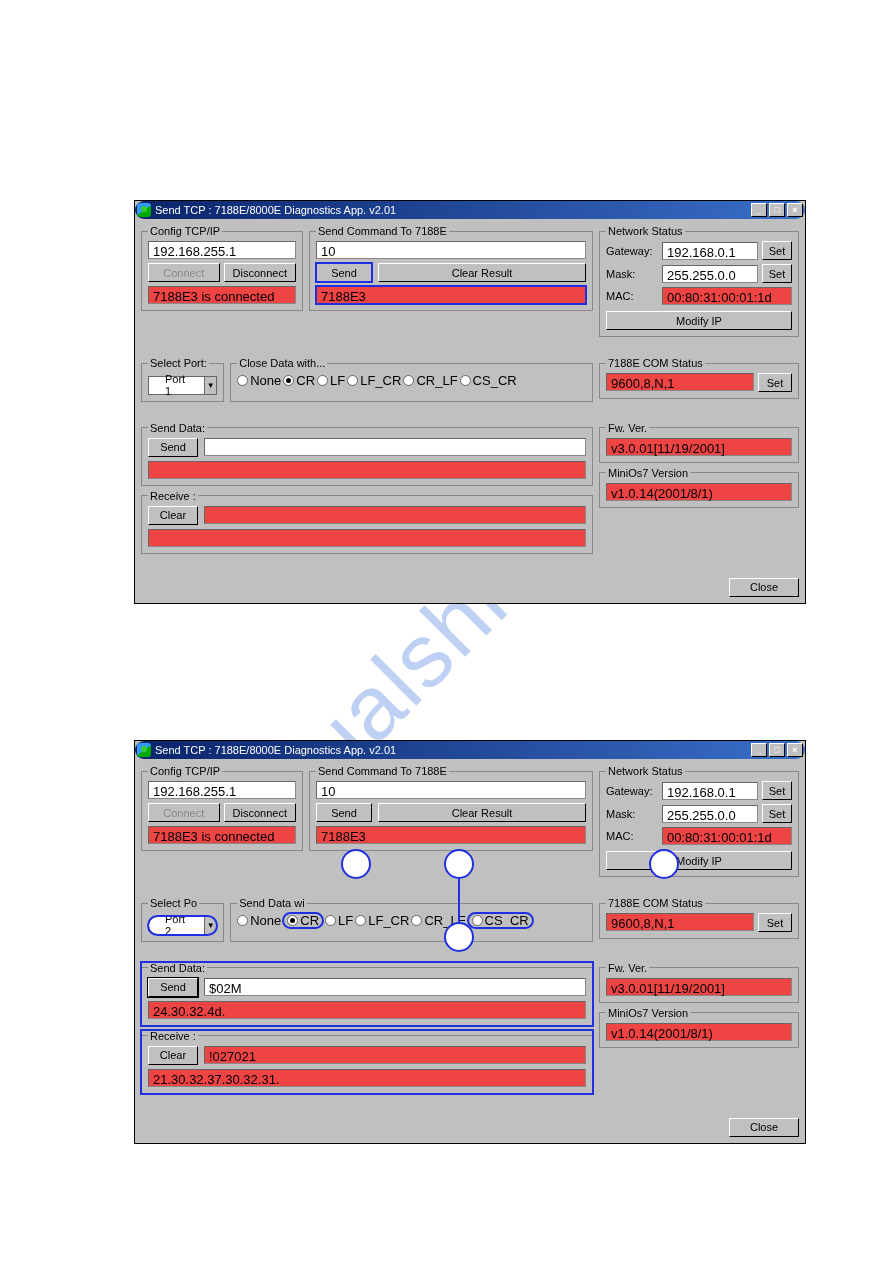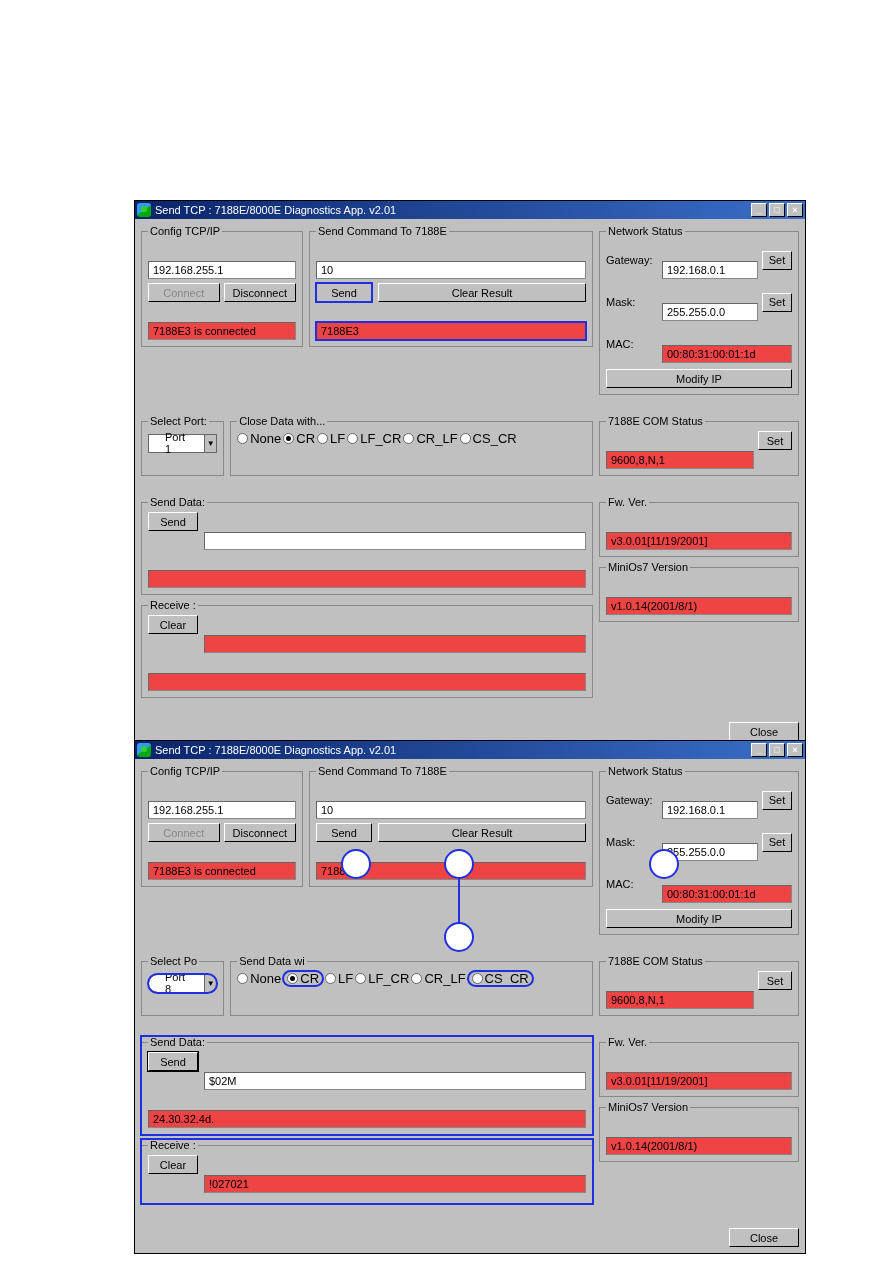--- a/index.html
+++ b/index.html
@@ -34,20 +34,21 @@
   .win1 { left: 134px; top: 200px; }
   .win2 { left: 134px; top: 740px; }
   .titlebar {
     height: 18px;
     background: linear-gradient(90deg,#0a246a,#3a6ec8);
     color: #fff;
     display: flex;
     align-items: center;
     justify-content: space-between;
     padding: 0 2px;
+    border-radius: 9px;
   }
   .titlebar-left { display: flex; align-items: center; gap: 4px; }
   .app-icon {
     width: 14px; height: 14px;
     display: inline-block;
     background:
       radial-gradient(circle at 50% 45%, #3c3 0 30%, transparent 31%),
       linear-gradient(145deg,#39f 0 50%, #0a0 51% 100%);
     border-radius: 3px;
   }
@@ -78,22 +79,21 @@
     padding: 4px 6px 6px 6px;
     background: #c0c0c0;
   }
   legend { font-size: 11px; padding: 0 2px; }
   .inset {
     background: #fff;
     border: 1px solid #888;
     border-top-color:#666; border-left-color:#666;
     height: 18px;
     padding: 2px 4px 0 4px;
-    font-size: 11px;
-    margin-top: 20px;
+    font-size: 13px;
   }
   .inset.disabled {
     background: #ef4444;
     color: #000;
   }
   .btn {
     background: #c0c0c0;
     border: 1px solid #000;
     border-top-color:#fff; border-left-color:#fff;
     height: 19px;
@@ -342,21 +342,21 @@
           </div>
           <div class="btn" style="width:100%;margin-top:6px">Modify IP</div>
         </fieldset>
       </div>
     </div>
 
     <div style="display:flex;gap:6px">
       <fieldset style="width:78px">
         <legend>Select Po</legend>
         <div class="select-box highlight-blue" style="border-radius:10px">
-          <span>Port 8</span>
+          <span>Port 2</span>
           <div class="select-arrow"></div>
         </div>
       </fieldset>
       <fieldset style="flex:1">
         <legend>Send Data wi</legend>
         <div class="radio-row">
           <label>
               <span class="radio-dot"></span>
               <span>None</span>
             </label>
@@ -402,20 +402,21 @@
             <div class="inset" style="flex:1">$02M</div>
           </div>
           <div class="inset disabled">24.30.32.4d.</div>
         </fieldset>
         <fieldset class="highlight-blue">
           <legend>Receive :</legend>
           <div style="display:flex;gap:6px;margin-bottom:4px">
             <div class="btn" style="width:50px">Clear</div>
             <div class="inset disabled" style="flex:1">!027021</div>
           </div>
+          <div class="inset disabled">21.30.32.37.30.32.31.</div>
         </fieldset>
       </div>
       <div class="right-col">
         <fieldset>
           <legend>Fw. Ver.</legend>
           <div class="inset disabled">v3.0.01[11/19/2001]</div>
         </fieldset>
         <fieldset>
           <legend>MiniOs7 Version</legend>
           <div class="inset disabled">v1.0.14(2001/8/1)</div>

